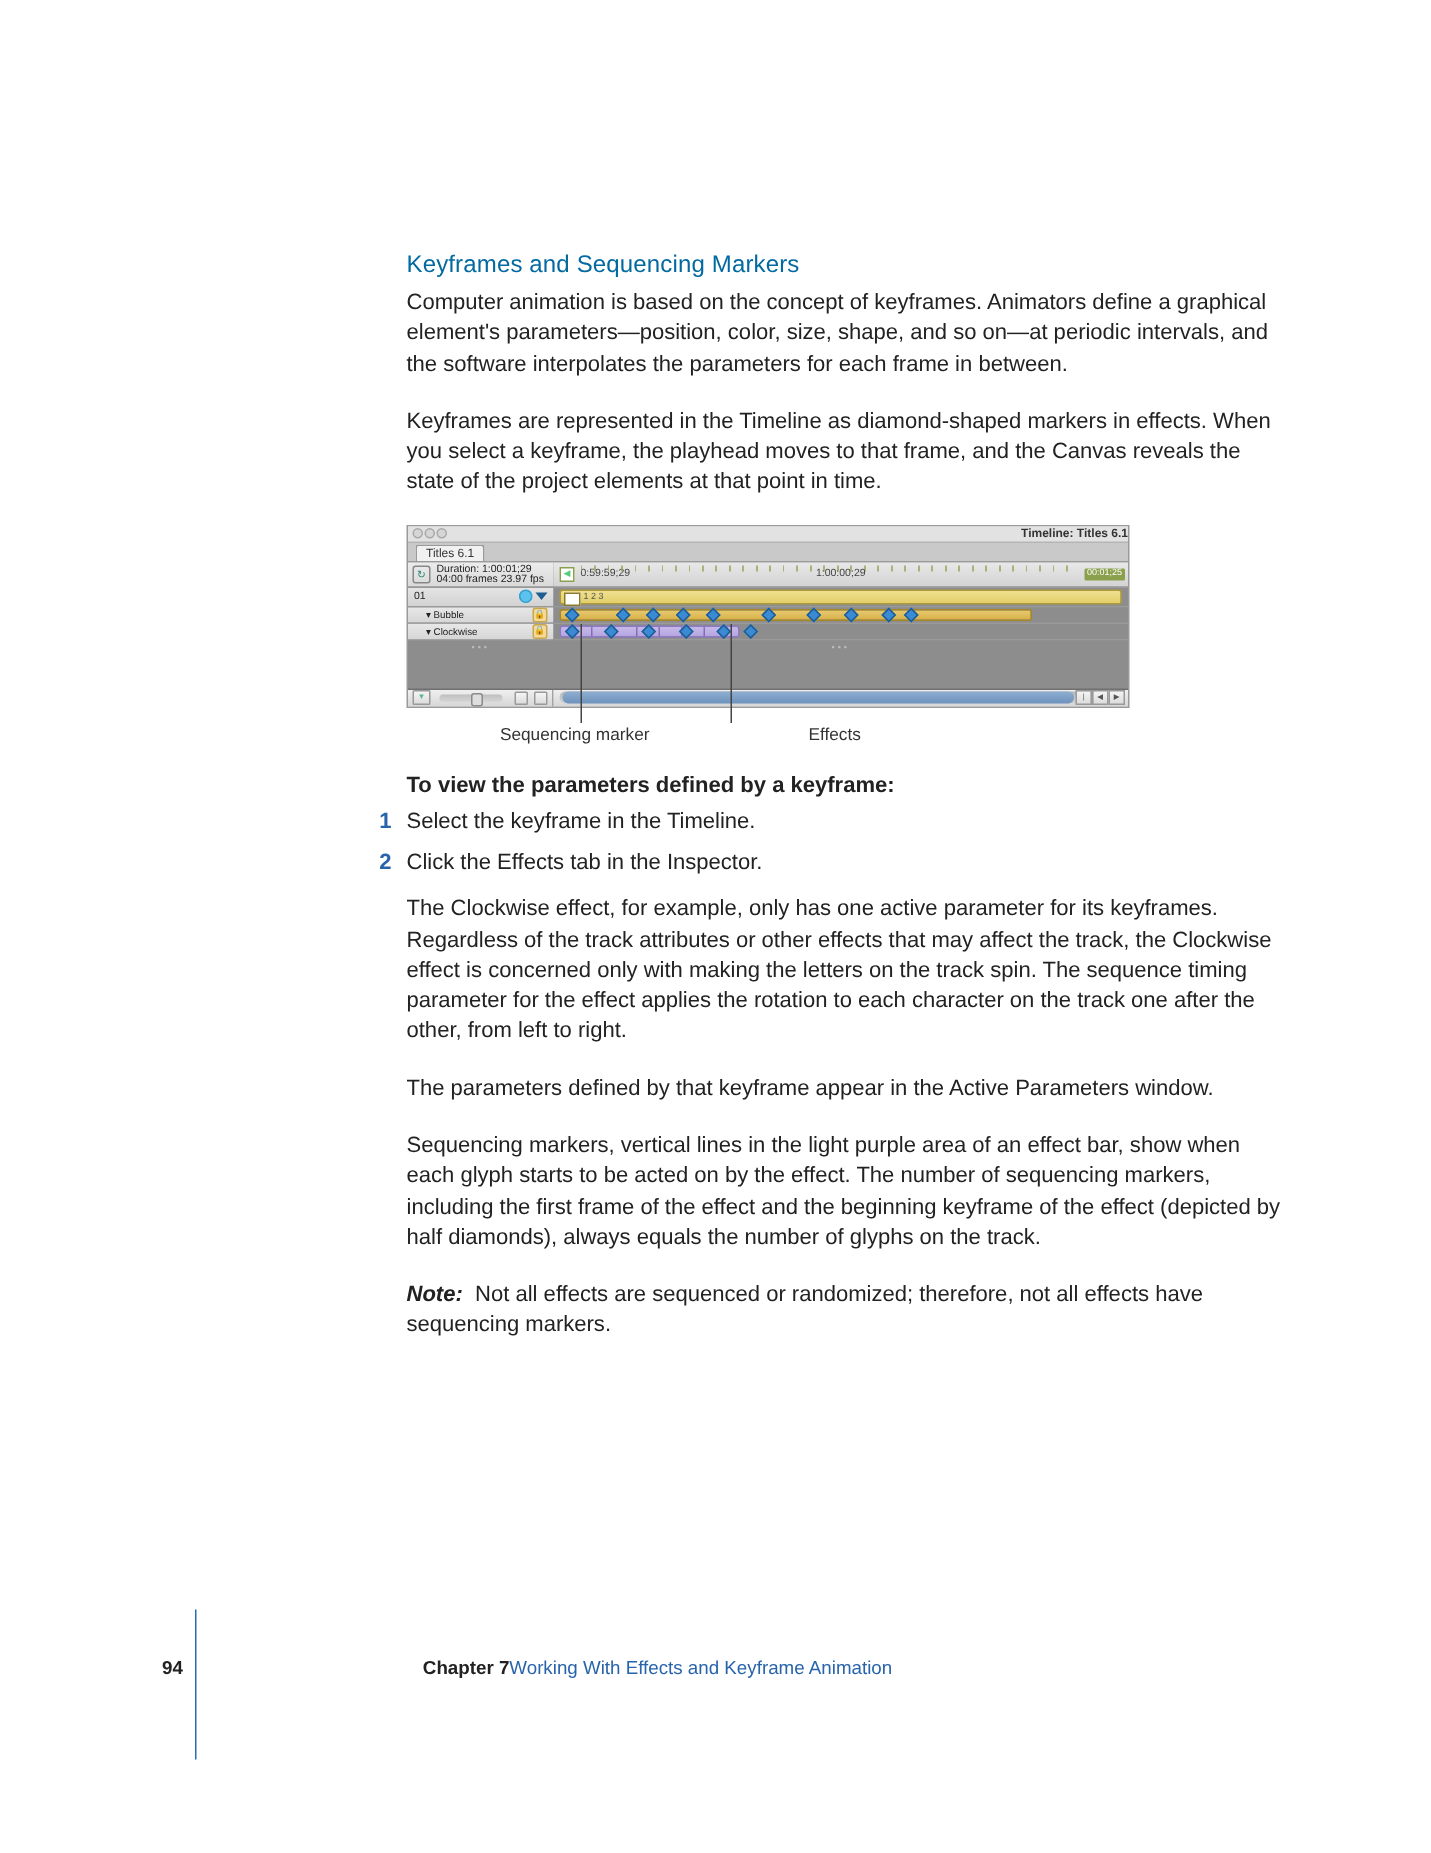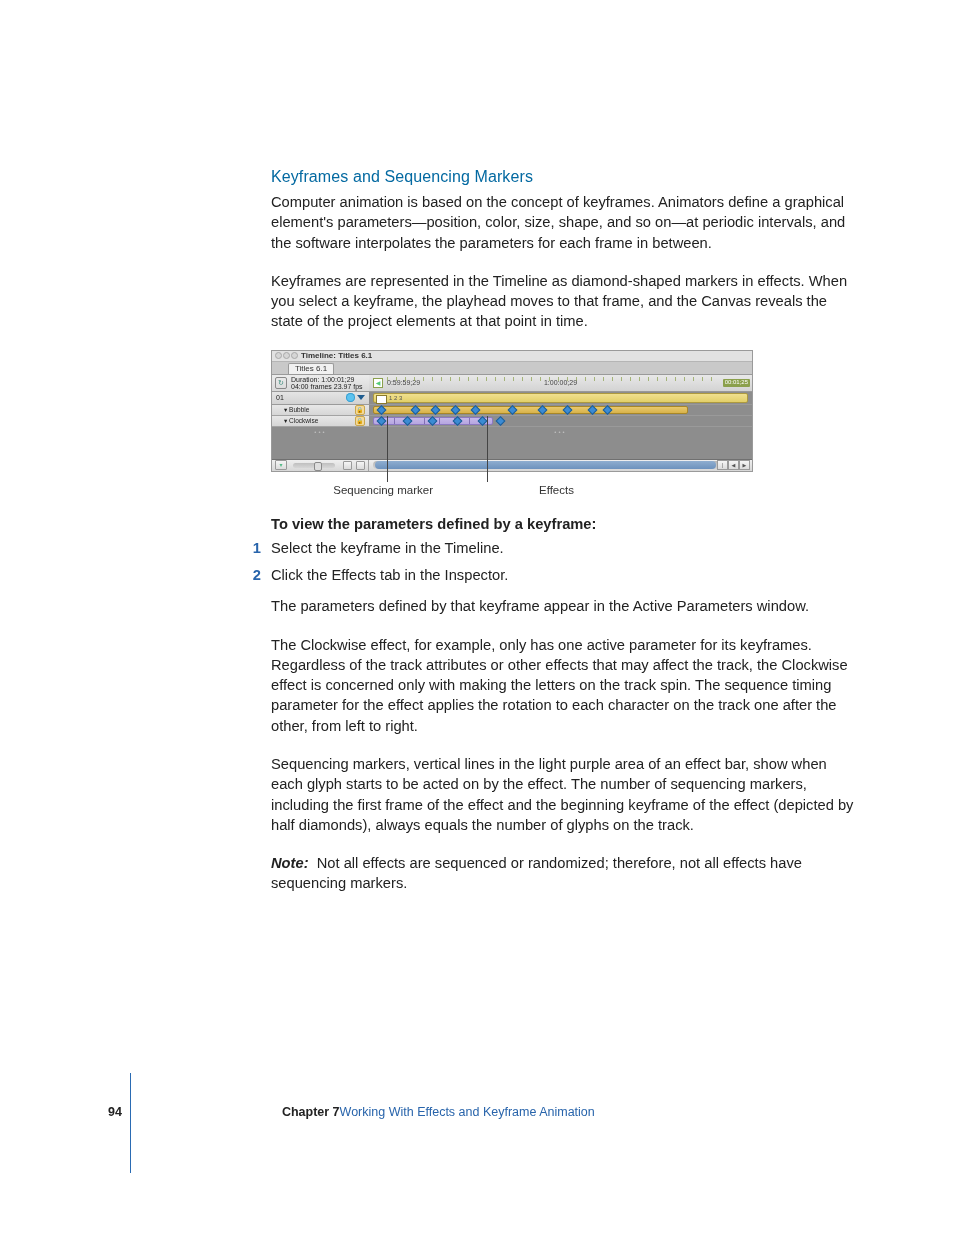--- a/index.html
+++ b/index.html
@@ -87,42 +87,42 @@
     gap: 1px;
     padding: 0 3px;
   }
   .tl-traffic span {
     width: 7px; height: 7px; border-radius: 50%;
     background: #d6d6d6; border: 0.5px solid #a8a8a8;
     box-sizing: border-box;
   }
   .tl-title {
     flex: 1;
-    text-align: left;
+    text-align: right;
     font-weight: 600;
     color: #333;
     font-size: 8px;
   }
   .tl-tab {
     height: 12px;
     background: #c9c9c9;
     border-bottom: 1px solid #9a9a9a;
     display: flex;
     align-items: flex-end;
   }
   .tl-tab .tab {
     background: #f1f1f1;
     border: 1px solid #9a9a9a;
     border-bottom: none;
     border-radius: 2px 2px 0 0;
     font-size: 8px;
     padding: 0 6px;
     height: 10px;
     line-height: 10px;
-    margin-left: 16px;
+    margin-left: 5px;
     color: #333;
   }
   .tl-body {
     display: flex;
     background: #8d8d8d;
   }
   .tl-left {
     width: 97px;
     flex: 0 0 97px;
     display: flex;
@@ -552,22 +552,22 @@
       <div class="item">
         <span class="num">1</span>
         <span>Select the keyframe in the Timeline.</span>
       </div>
       <div class="item">
         <span class="num">2</span>
         <span>Click the Effects tab in the Inspector.</span>
       </div>
     </div>
 
+    <p>The Clockwise effect, for example, only has one active parameter for its keyframes. Regardless of the track attributes or other effects that may affect the track, the Clockwise effect is concerned only with making the letters on the track spin. The sequence timing parameter for the effect applies the rotation to each character on the track one after the other, from left to right.</p>
     <p>The parameters defined by that keyframe appear in the Active Parameters window.</p>
-    <p>The Clockwise effect, for example, only has one active parameter for its keyframes. Regardless of the track attributes or other effects that may affect the track, the Clockwise effect is concerned only with making the letters on the track spin. The sequence timing parameter for the effect applies the rotation to each character on the track one after the other, from left to right.</p>
     <p>Sequencing markers, vertical lines in the light purple area of an effect bar, show when each glyph starts to be acted on by the effect. The number of sequencing markers, including the first frame of the effect and the beginning keyframe of the effect (depicted by half diamonds), always equals the number of glyphs on the track.</p>
 
     <p class="note-text">
       <span class="note-label">Note:</span>&nbsp;
       <span>Not all effects are sequenced or randomized; therefore, not all effects have sequencing markers.</span>
     </p>
 
   </div>
 
   <div class="page-footer">

